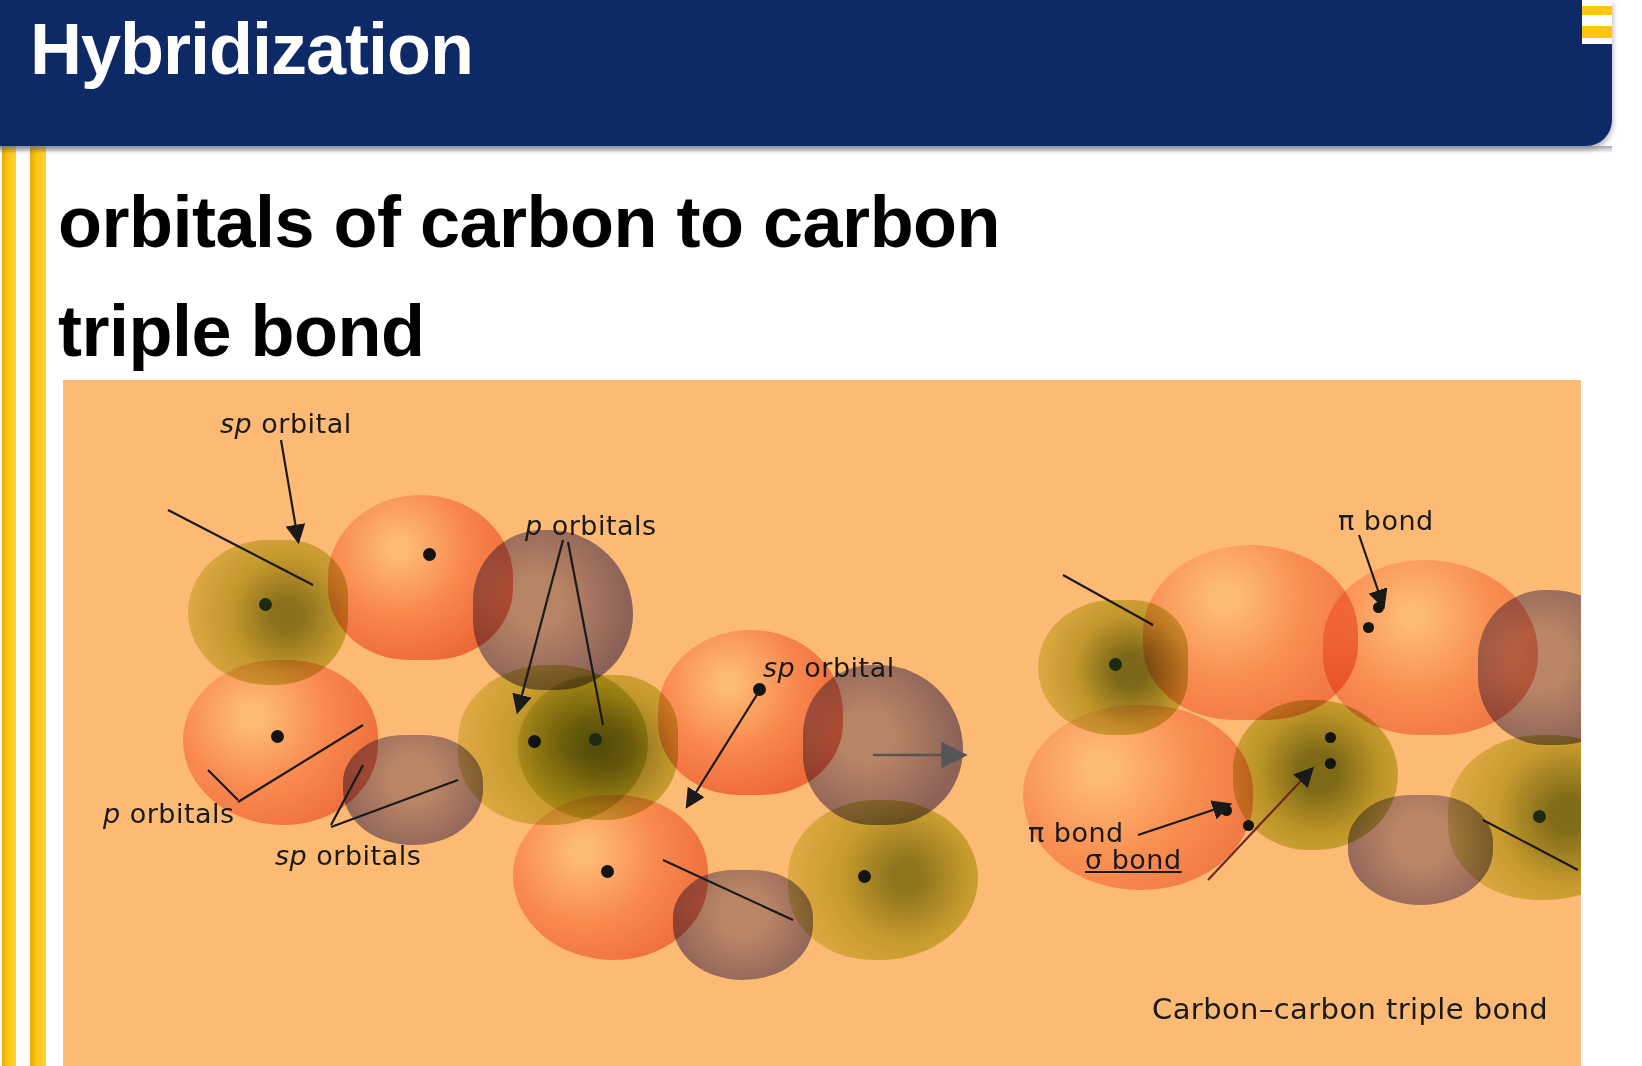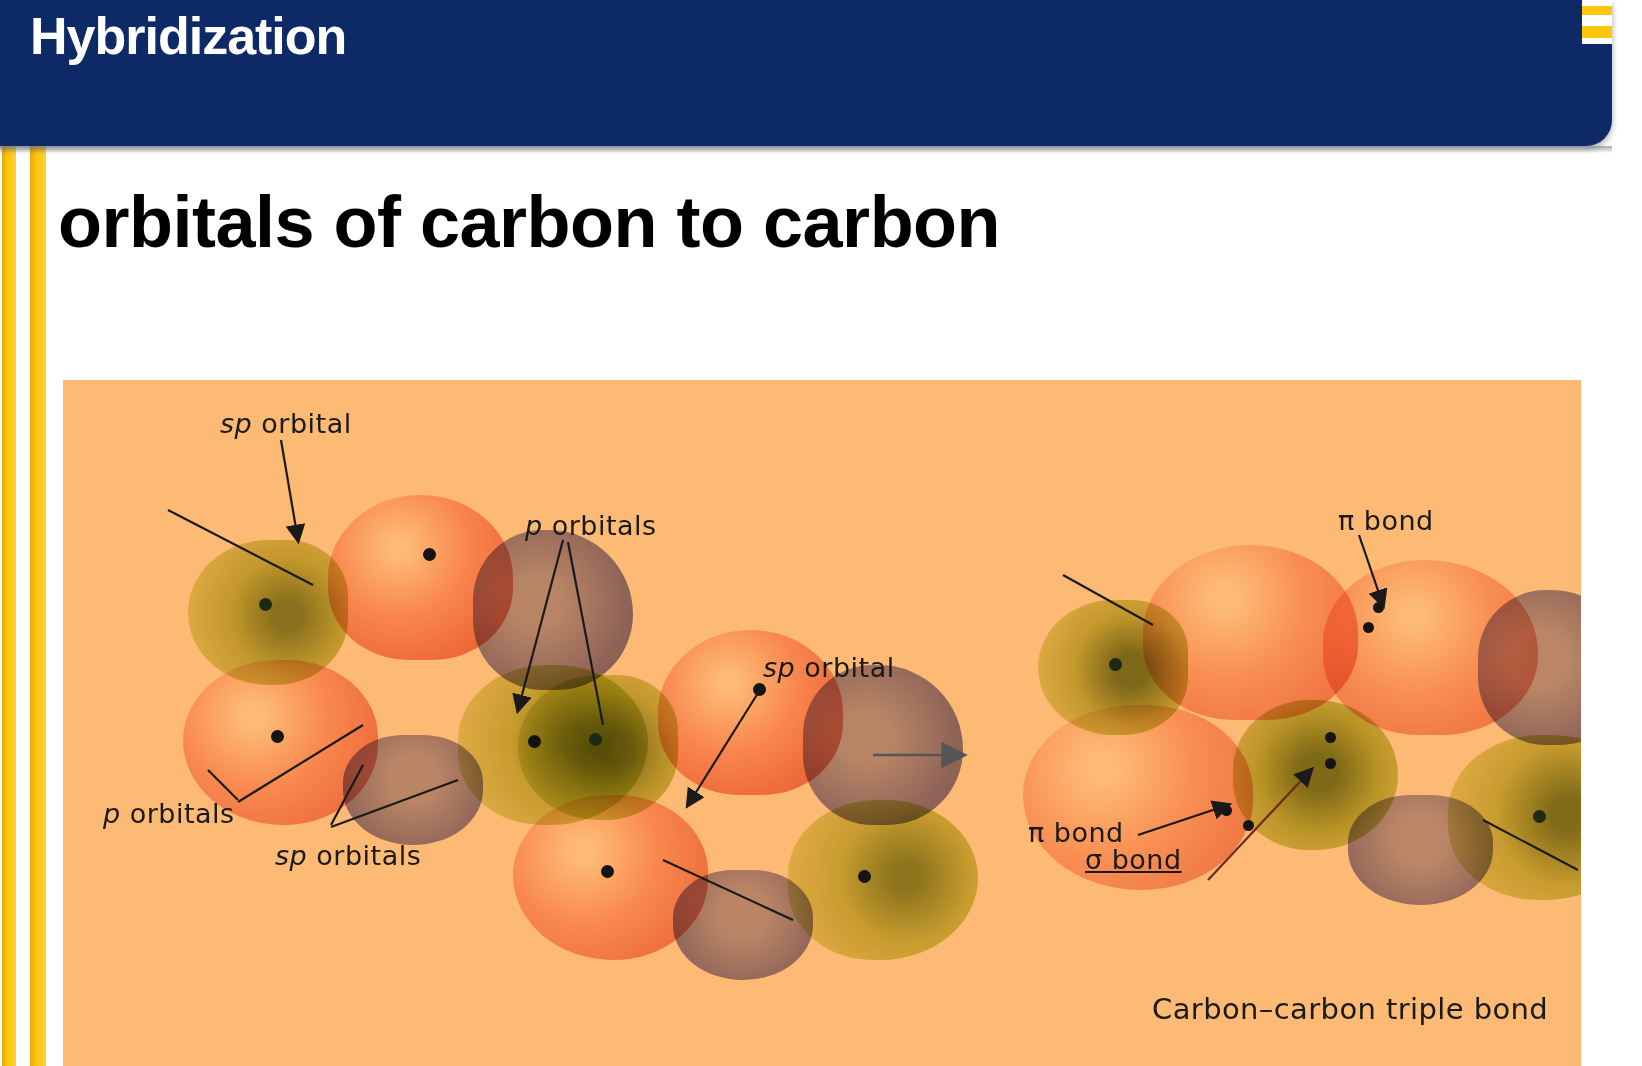--- a/index.html
+++ b/index.html
@@ -21,21 +21,21 @@
   .titlebar{
     position:absolute;left:-8px;top:0;width:1620px;height:146px;
     background:#0e2a66;
     border-bottom-right-radius:26px;
     border-top-right-radius:4px;
     box-shadow:0 3px 6px rgba(0,0,0,.35);
   }
   .titlebar .title{
     position:absolute;left:38px;top:4px;
     color:#ffffff;
-    font-size:52px;font-weight:bold;letter-spacing:-1px;
+    font-size:72px;font-weight:bold;letter-spacing:-1px;
     line-height:1.25;
     white-space:nowrap;
   }
   .title-accent{
     position:absolute;right:0;top:0;width:30px;height:44px;
     background:linear-gradient(180deg,#ffffff 0 14%,#ffc60b 14% 34%,#ffffff 34% 58%,#ffc60b 58% 86%,#ffffff 86% 100%);
   }
   .titlebar-shadow{
     position:absolute;left:0;top:146px;width:1612px;height:7px;
     background:linear-gradient(180deg,rgba(120,125,135,.65),rgba(255,255,255,0));
@@ -90,20 +90,21 @@
   <div class="stripe stripe-b"></div>
 
   <div class="titlebar">
     <div class="title">Hybridization</div>
     <div class="title-accent"></div>
   </div>
   <div class="titlebar-shadow"></div>
 
   <div class="body-text">
     <div>orbitals of carbon to carbon</div>
+    <div>triple bond</div>
   </div>
 
   <div class="figure">
 
     <div class="atom" style="left:300px;top:260px;">
 
       <div class="lobe" style="left:-35px;top:-145px;width:185px;height:165px;
                   background:radial-gradient(circle at 38% 32%,#fff 0 6%,#fbb9ab 42%,#ef8d78 78%,#e88c77 100%);
                   border-radius:55% 55% 48% 48%;"></div>
 

